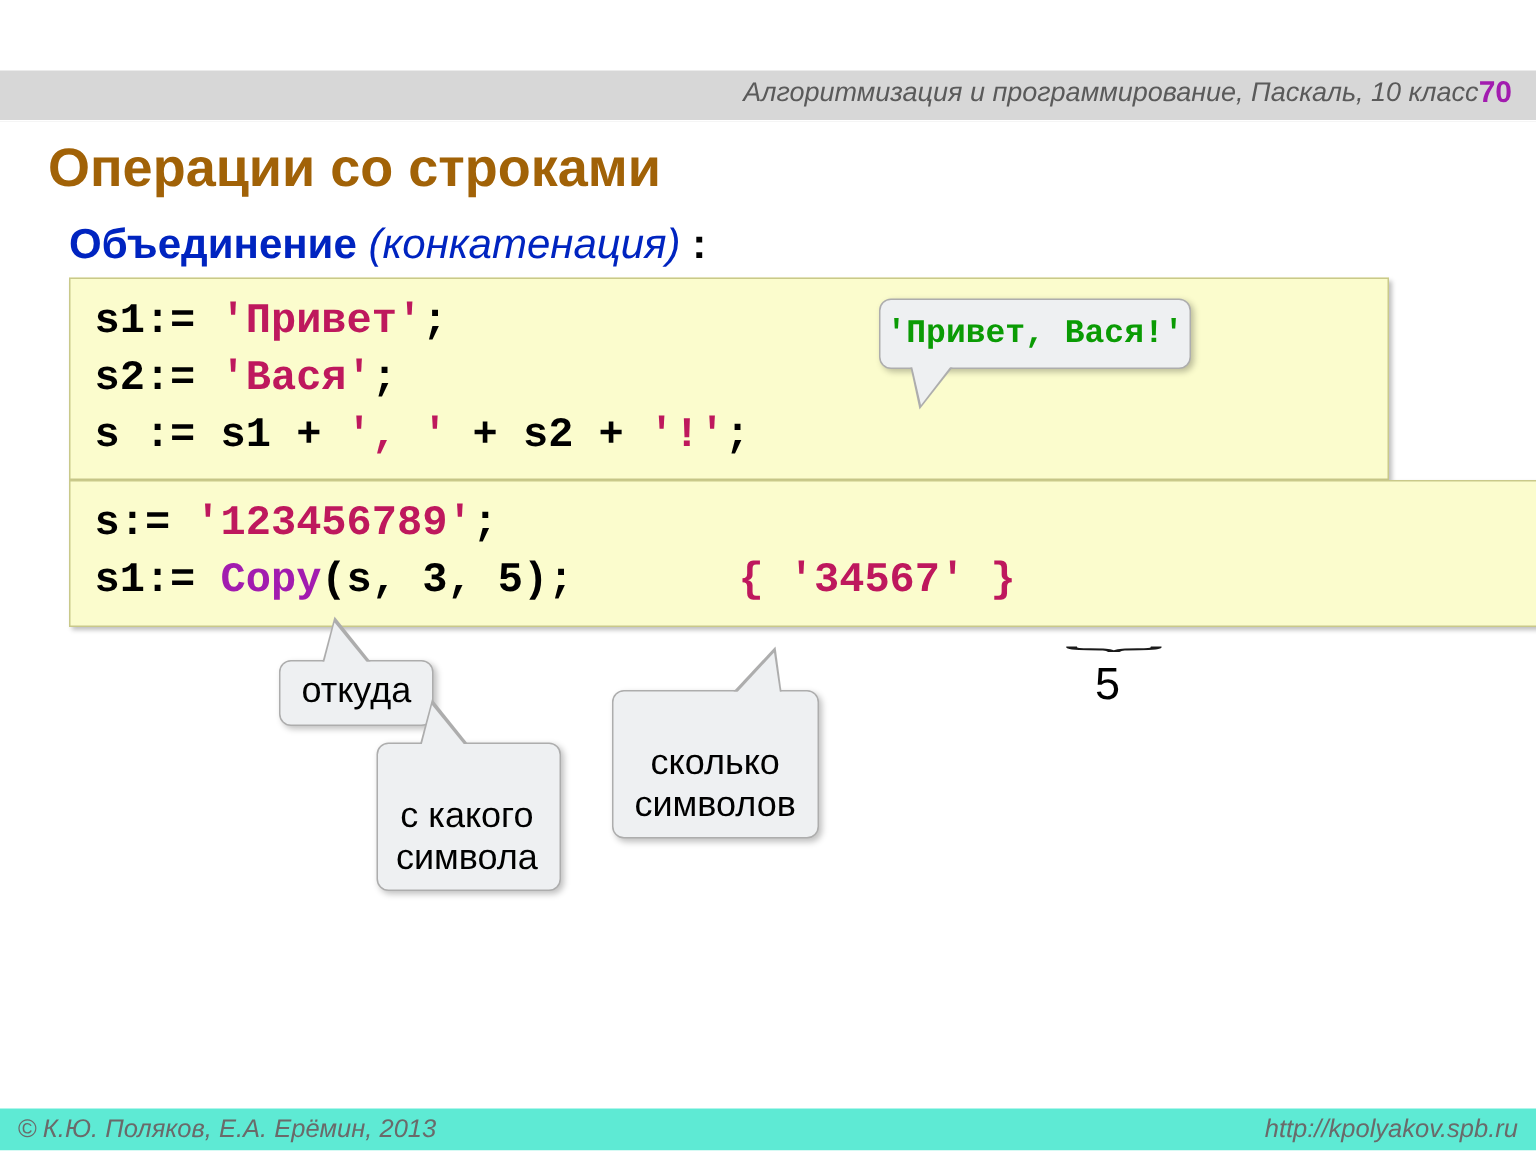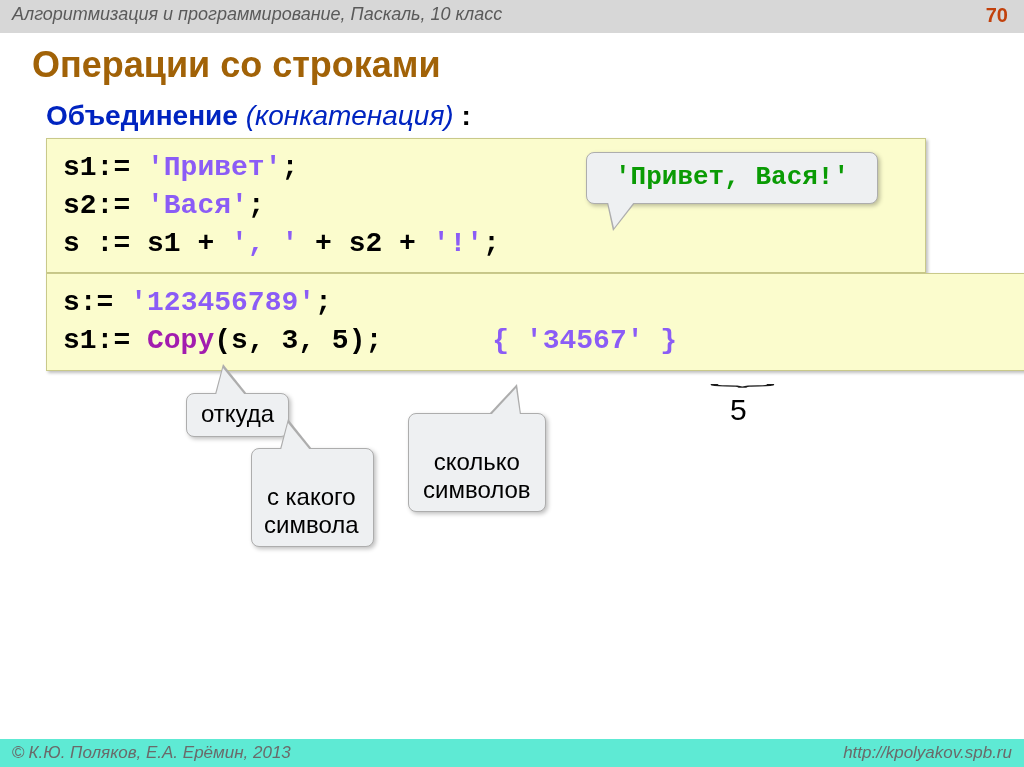--- a/index.html
+++ b/index.html
@@ -11,26 +11,27 @@
     background: #fff;
     position: relative;
     overflow: hidden;
   }
   .top-bar {
     background: #d7d7d7;
     color: #5a5a5a;
     font-size: 18px;
     padding: 4px 12px 6px 12px;
     display: flex;
-    justify-content: space-between;
+    justify-content: flex-end;
     font-style: italic;
     border-bottom: 1px solid #fff;
+    margin-top: 47px;
   }
   .page-num {
-    color: #c2410c;
+    color: #a21caf;
     font-weight: bold;
     font-style: normal;
     font-size: 20px;
     padding-right: 4px;
   }
   .slide-title {
     font-size: 36px;
     font-weight: bold;
     color: #a16207;
     margin: 10px 0 14px 32px;
@@ -53,40 +54,40 @@
     padding: 10px 16px 10px 16px;
     font-family: "Courier New", monospace;
     font-size: 28px;
     font-weight: bold;
     line-height: 1.35;
     color: #000;
     position: relative;
   }
   .code-box.first { width: 880px; }
   .code-box.second { width: 1024px; }
-  .lit { color: #8b5cf6; }
+  .lit { color: #be185d; }
   .copy-kw { color: #a21caf; }
 
   .callout {
     background: #eef0f2;
     border: 1px solid #adadad;
     border-radius: 8px;
     box-shadow: 2px 2px 4px rgba(0,0,0,0.25);
     padding: 6px 14px 8px 14px;
     font-size: 24px;
     text-align: center;
     line-height: 1.15;
     position: absolute;
   }
   .callout.result {
     font-family: "Courier New", monospace;
-    font-size: 26px;
+    font-size: 22px;
     font-weight: bold;
     color: #0a9b04;
-    padding: 10px 28px;
+    padding: 10px 4px;
   }
   .tail-down-left::before,
   .tail-down-left::after {
     content:""; position:absolute; width:0;height:0;
   }
   .tail-down-left::before {
     border-top: 28px solid #adadad;
     border-left: 6px solid transparent;
     border-right: 22px solid transparent;
     bottom:-28px; left:20px;

